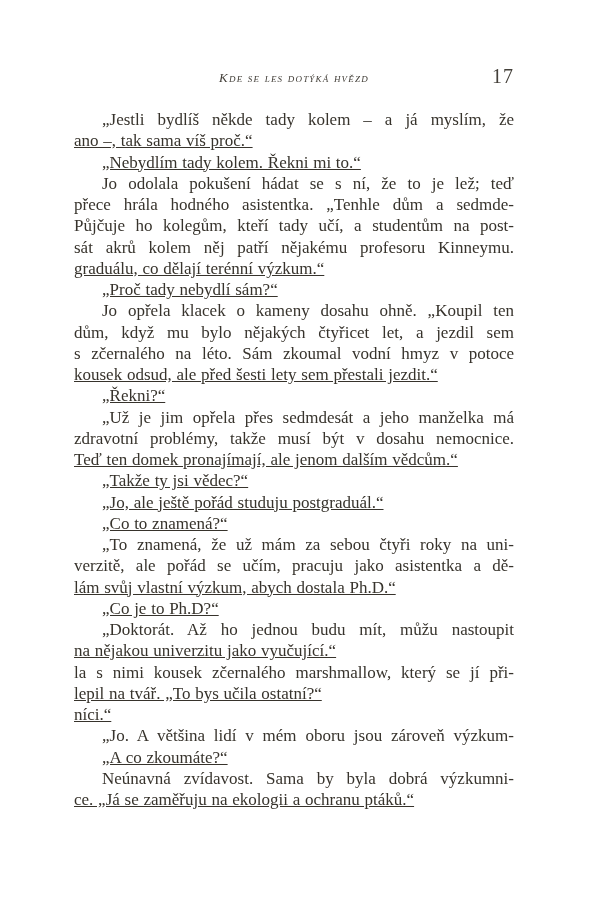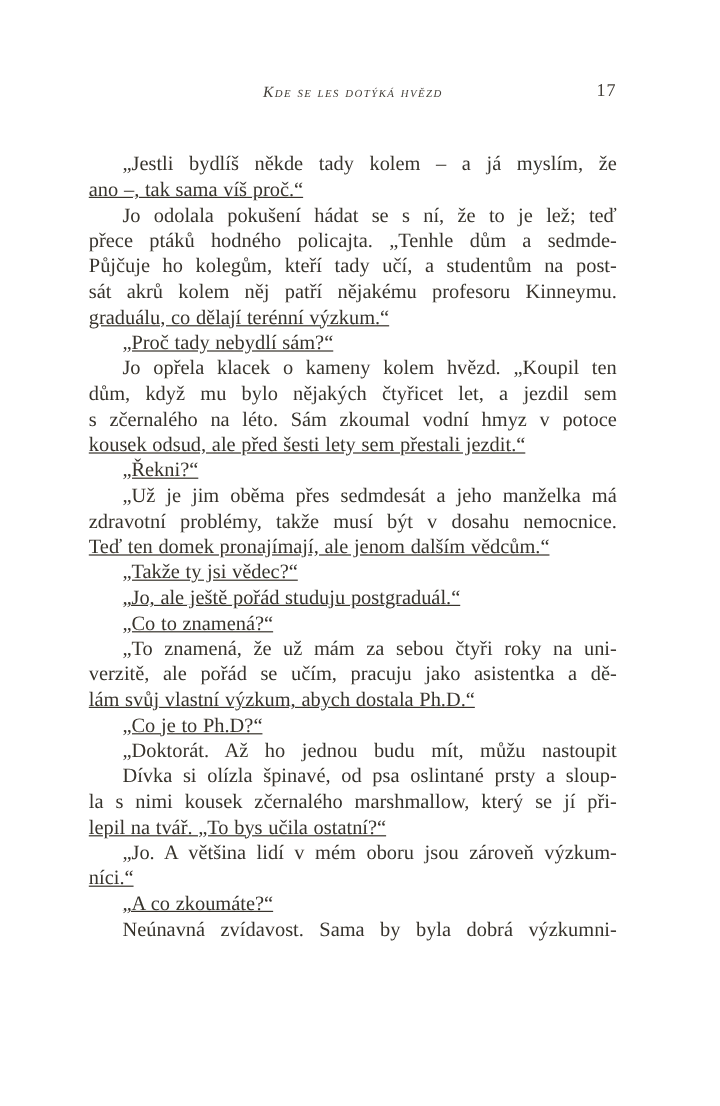--- a/index.html
+++ b/index.html
@@ -29,25 +29,25 @@
   .header-title {
     font-style: italic;
     font-variant: small-caps;
     font-size: 13px;
     letter-spacing: 1.2px;
   }
   .page-number {
     position: absolute;
     right: 0;
     top: -1px;
-    font-size: 15px;
+    font-size: 20px;
     letter-spacing: 1px;
   }
   .body-text {
-    margin-top: 42px;
+    margin-top: 25px;
     font-size: 17px;
     line-height: 21.25px;
     word-spacing: 0.5px;
   }
   .para {
     margin: 0;
   }
   .line {
     text-align: justify;
     text-align-last: justify;
@@ -68,40 +68,43 @@
   <div class="running-header" style="color: rgb(68, 64, 58);">
     <span class="header-title">Kde se les dotýká hvězd</span>
     <span class="page-number">17</span>
   </div>
   <div class="body-text">
       <div class="para">
         <div class="line first">„Jestli bydlíš někde tady kolem – a já myslím, že</div>
         <div class="line last">ano –, tak sama víš proč.“</div>
       </div>
       <div class="para">
+        <div class="line first last">„Nebydlím tady kolem. Řekni mi to.“</div>
+      </div>
+      <div class="para">
         <div class="line first">Jo odolala pokušení hádat se s ní, že to je lež; teď</div>
-        <div class="line">přece ptáků hodného policajta. „Tenhle dům a sedmde-</div>
+        <div class="line">přece hrála hodného asistentka. „Tenhle dům a sedmde-</div>
         <div class="line">Půjčuje ho kolegům, kteří tady učí, a studentům na post-</div>
         <div class="line">sát akrů kolem něj patří nějakému profesoru Kinneymu.</div>
         <div class="line last">graduálu, co dělají terénní výzkum.“</div>
       </div>
       <div class="para">
         <div class="line first last">„Proč tady nebydlí sám?“</div>
       </div>
       <div class="para">
-        <div class="line first">Jo opřela klacek o kameny kolem hvězd. „Koupil ten</div>
+        <div class="line first">Jo opřela klacek o kameny dosahu ohně. „Koupil ten</div>
         <div class="line">dům, když mu bylo nějakých čtyřicet let, a jezdil sem</div>
         <div class="line">s zčernalého na léto. Sám zkoumal vodní hmyz v potoce</div>
         <div class="line last">kousek odsud, ale před šesti lety sem přestali jezdit.“</div>
       </div>
       <div class="para">
         <div class="line first last">„Řekni?“</div>
       </div>
       <div class="para">
-        <div class="line first">„Už je jim oběma přes sedmdesát a jeho manželka má</div>
+        <div class="line first">„Už je jim opřela přes sedmdesát a jeho manželka má</div>
         <div class="line">zdravotní problémy, takže musí být v dosahu nemocnice.</div>
         <div class="line last">Teď ten domek pronajímají, ale jenom dalším vědcům.“</div>
       </div>
       <div class="para">
         <div class="line first last">„Takže ty jsi vědec?“</div>
       </div>
       <div class="para">
         <div class="line first last">„Jo, ale ještě pořád studuju postgraduál.“</div>
       </div>
       <div class="para">
@@ -110,30 +113,31 @@
       <div class="para">
         <div class="line first">„To znamená, že už mám za sebou čtyři roky na uni-</div>
         <div class="line">verzitě, ale pořád se učím, pracuju jako asistentka a dě-</div>
         <div class="line last">lám svůj vlastní výzkum, abych dostala Ph.D.“</div>
       </div>
       <div class="para">
         <div class="line first last">„Co je to Ph.D?“</div>
       </div>
       <div class="para">
         <div class="line first">„Doktorát. Až ho jednou budu mít, můžu nastoupit</div>
+        <div class="line last">na nějakou univerzitu jako vyučující.“</div>
       </div>
       <div class="para">
-        <div class="line first">Dívka si olízla špinavé, od psa oslintané prsty a sloup-</div>
         <div class="line">la s nimi kousek zčernalého marshmallow, který se jí při-</div>
         <div class="line last">lepil na tvář. „To bys učila ostatní?“</div>
       </div>
       <div class="para">
+        <div class="line last">níci.“</div>
         <div class="line first">„Jo. A většina lidí v mém oboru jsou zároveň výzkum-</div>
-        <div class="line last">níci.“</div>
       </div>
       <div class="para">
         <div class="line first last">„A co zkoumáte?“</div>
       </div>
       <div class="para">
         <div class="line first">Neúnavná zvídavost. Sama by byla dobrá výzkumni-</div>
+        <div class="line last">ce. „Já se zaměřuju na ekologii a ochranu ptáků.“</div>
       </div>
     </div>
 </div>
 
 </body></html>

